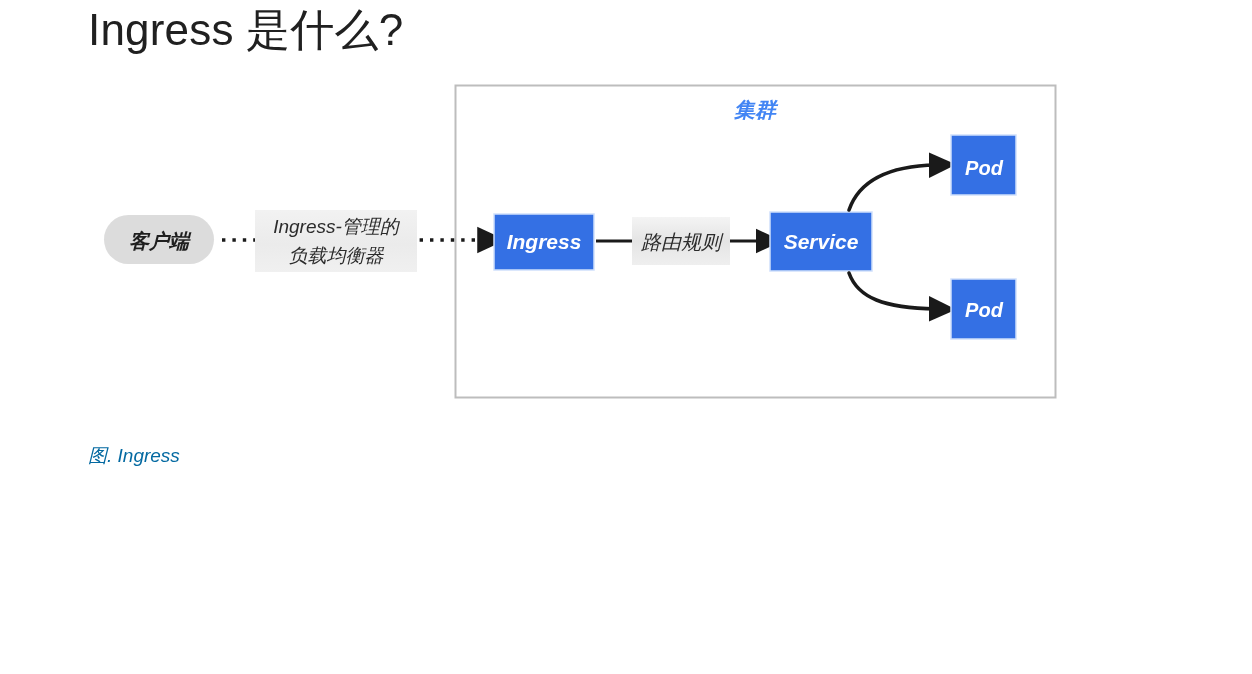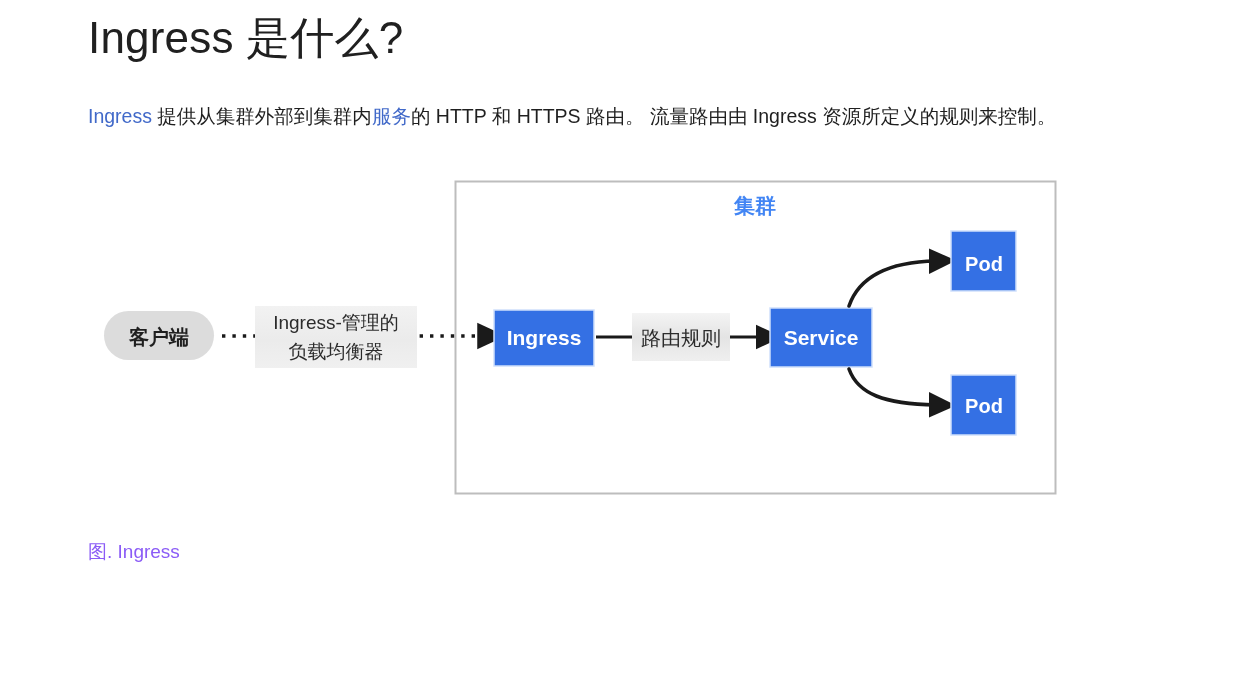--- a/index.html
+++ b/index.html
@@ -24,21 +24,21 @@
     width: 1100px;
   }
 
   
   .page-title {
     font-size: 44px;
     font-weight: 400;
     line-height: 1.2;
     color: #202020;
     margin: 0;
-    padding-top: 12px;
+    padding-top: 4px;
     letter-spacing: 0.2px;
   }
 
   
   .para {
     font-size: 19.5px;
     line-height: 37px;
     color: #1f1f1f;
     margin: 0;
     font-weight: 400;
@@ -48,50 +48,50 @@
 
   .doclink {
     color: #4169c9;
     text-decoration: none;
     cursor: pointer;
   }
 
   
   .figure-wrap {
     position: relative;
-    margin-top: 45px;
+    margin-top: 27px;
     height: 330px;
+    font-style: italic;
   }
   .figure-svg {
     position: absolute;
     left: -88px;
     top: 0;
   }
   .figure-caption {
     font-size: 19px;
     line-height: 28px;
-    color: #8b5cf6;
+    color: #0369a1;
     margin: 0;
     position: absolute;
     left: 0;
     top: 358px;
   }
 
   .svg-text {
     font-family: "Liberation Sans", "DejaVu Sans", sans-serif;
   }
 </style>
 </head>
 <body>
 
 <div class="doc">
 
   <h1 class="page-title">Ingress 是什么?</h1>
 
-  <p class="para para-1"><a class="doclink" href="#">Ingress</a><span> 提供从集群外部到集群内</span><a class="doclink" href="#">服务</a><span>的 HTTP 和 HTTPS 路由。 流量路由由 Ingress 资源所定义的规则来控制。</span></p>
 
 
   <div class="figure-wrap">
 
     <svg class="figure-svg" width="1252" height="330" viewBox="0 0 1252 330">
       <defs>
         <linearGradient id="lbGrad" x1="0" y1="0" x2="0" y2="1">
           <stop offset="0%" stop-color="#f2f2f2"></stop>
           <stop offset="55%" stop-color="#ebebeb"></stop>
           <stop offset="100%" stop-color="#f0f0f0"></stop>

